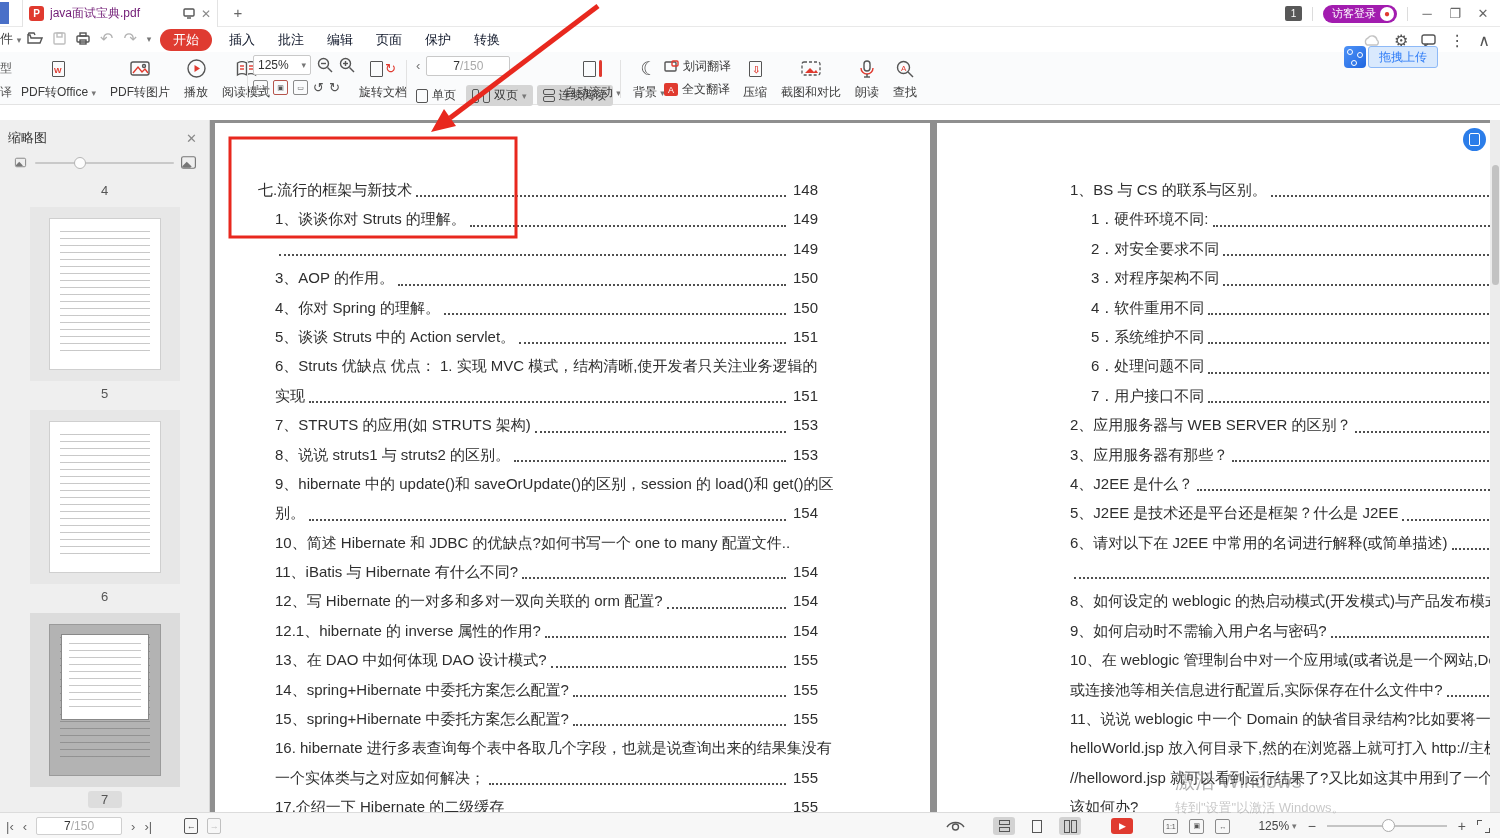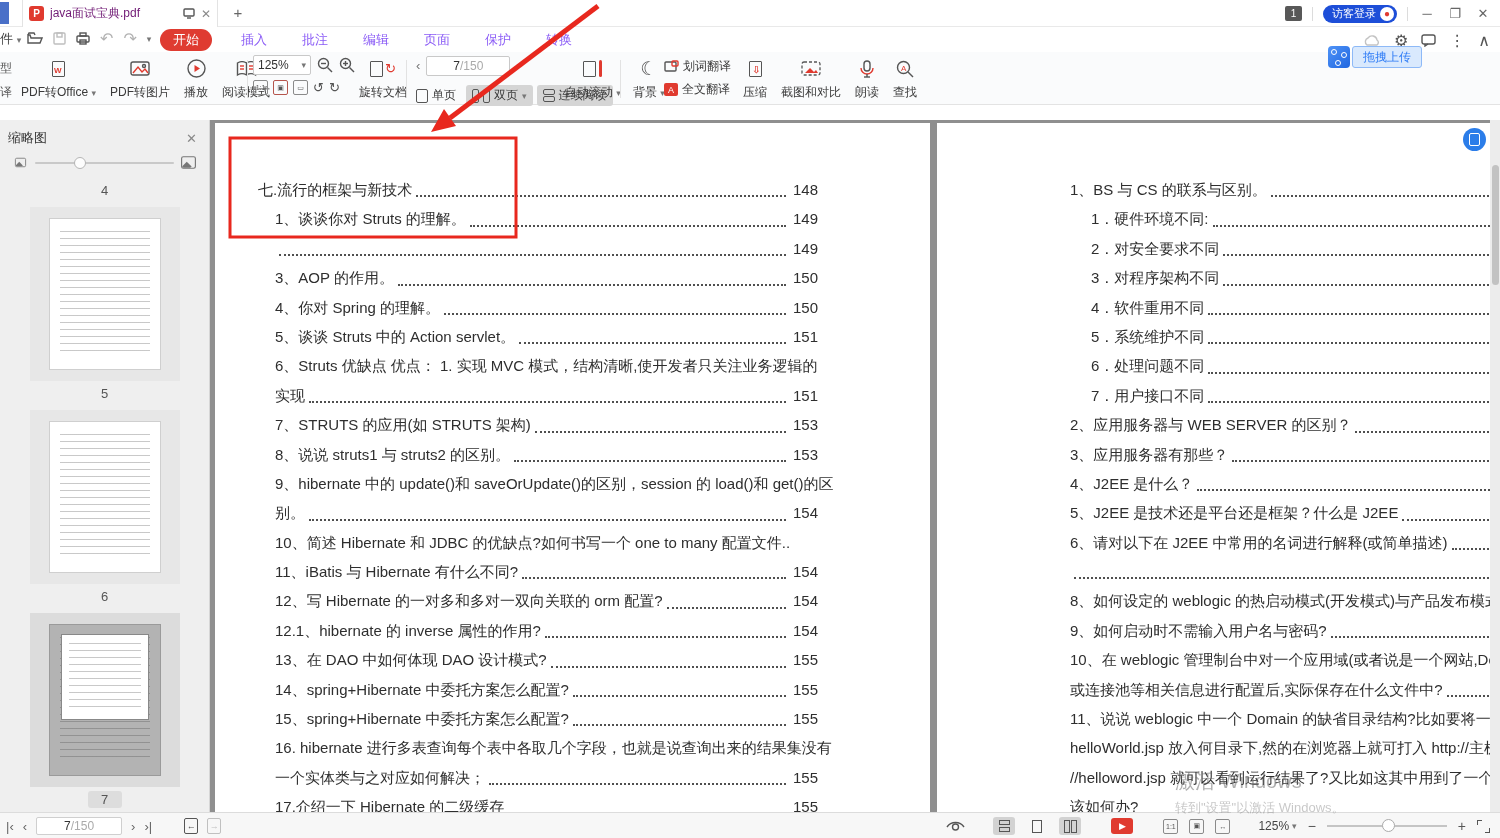--- a/index.html
+++ b/index.html
@@ -11,35 +11,35 @@
   .titlebar { position:absolute; left:0; top:0; width:1500px; height:27px; background:#fff; border-bottom:1px solid #e9e9e9; }
   .corner-accent { position:absolute; left:0; top:2px; width:9px; height:22px; background:#4a70c8; }
   .tab { position:absolute; left:22px; top:0; width:196px; height:27px; border-left:1px solid #e3e3e3; border-right:1px solid #e3e3e3; display:flex; align-items:center; padding:0 6px; gap:6px; background:#fff; }
   .pdf-ico { width:15px; height:15px; background:#e03a2f; border-radius:3px; color:#fff; font-size:10px; font-weight:bold; display:flex; align-items:center; justify-content:center; }
   .tab-title { font-size:12px; color:#701a75; white-space:nowrap; overflow:hidden; flex:1; }
   .tab-glyph { color:#8a8a8a; font-size:12px; line-height:1; }
   .newtab { position:absolute; left:228px; top:3px; width:20px; height:20px; text-align:center; line-height:20px; font-size:15px; color:#666; }
   .tb-right { position:absolute; right:8px; top:0; height:27px; display:flex; align-items:center; gap:10px; }
   .count-badge { width:17px; height:15px; background:#585858; color:#fff; font-size:10px; border-radius:2px; display:flex; align-items:center; justify-content:center; }
   .vdiv { width:1px; height:14px; background:#dcdcdc; }
-  .login-pill { height:18px; background:#1d4ed8; border-radius:9px; color:#fff; font-size:11px; display:flex; align-items:center; gap:4px; padding:0 3px 0 9px; }
+  .login-pill { height:18px; background:#a21caf; border-radius:9px; color:#fff; font-size:11px; display:flex; align-items:center; gap:4px; padding:0 3px 0 9px; }
   .avatar { width:14px; height:14px; border-radius:50%; background:#fff; color:#e03a2f; font-size:10px; display:flex; align-items:center; justify-content:center; }
   .winbtn { color:#666; font-size:13px; width:18px; text-align:center; }
 
   
   .menurow { position:absolute; left:0; top:27px; width:1500px; height:25px; background:#fff; display:flex; align-items:center; }
   .file-partial { position:absolute; left:0; top:3px; font-size:13px; color:#444; }
   .qa-icons { position:absolute; left:27px; top:2px; display:flex; align-items:center; gap:10px; }
   .qa-icons .dis { opacity:.38; }
-  .menu-list { position:absolute; left:160px; top:0; height:25px; display:flex; align-items:center; gap:23px; }
-  .menu-item { font-size:13px; color:#8b5cf6; padding:2px 6px; }
+  .menu-list { position:absolute; left:160px; top:0; height:25px; display:flex; align-items:center; gap:11px; }
+  .menu-item { font-size:13px; color:#0f172a; padding:2px 6px; }
   .menu-item.pill { background:#df3b31; color:#fff; border-radius:11px; padding:2px 13px; }
   .mr-right { position:absolute; right:10px; top:4px; display:flex; align-items:center; gap:13px; color:#555; }
   .cloud-faded { opacity:.35; }
-  .upload-tip { position:absolute; right:78px; top:19px; display:flex; align-items:center; z-index:70; }
+  .upload-tip { position:absolute; right:62px; top:19px; display:flex; align-items:center; z-index:70; }
   .mol-ico { width:22px; height:22px; border-radius:4px; background:linear-gradient(135deg,#4f93f7,#1f66e0); position:relative; }
   .mol-ico i { position:absolute; width:6px; height:6px; border:1.5px solid #fff; border-radius:50%; }
   .tip-bubble { height:22px; background:#d9e9fd; border:1px solid #8db9f7; border-radius:3px; color:#2e7cf6; font-size:12px; display:flex; align-items:center; padding:0 10px; margin-left:2px; }
 
   
   .toolbar { position:absolute; left:0; top:52px; width:1500px; height:53px; background:#fafbfc; border-bottom:1px solid #e3e3e3; }
   .strip-partial { position:absolute; left:0; top:0; width:12px; font-size:12px; color:#555; line-height:24px; padding-top:4px; }
   .tgroup { position:absolute; top:3px; display:flex; align-items:flex-start; }
   .tbtn { display:flex; flex-direction:column; align-items:center; gap:3px; padding:1px 7px; }
   .tbtn .ticon { height:25px; display:flex; align-items:center; justify-content:center; }

